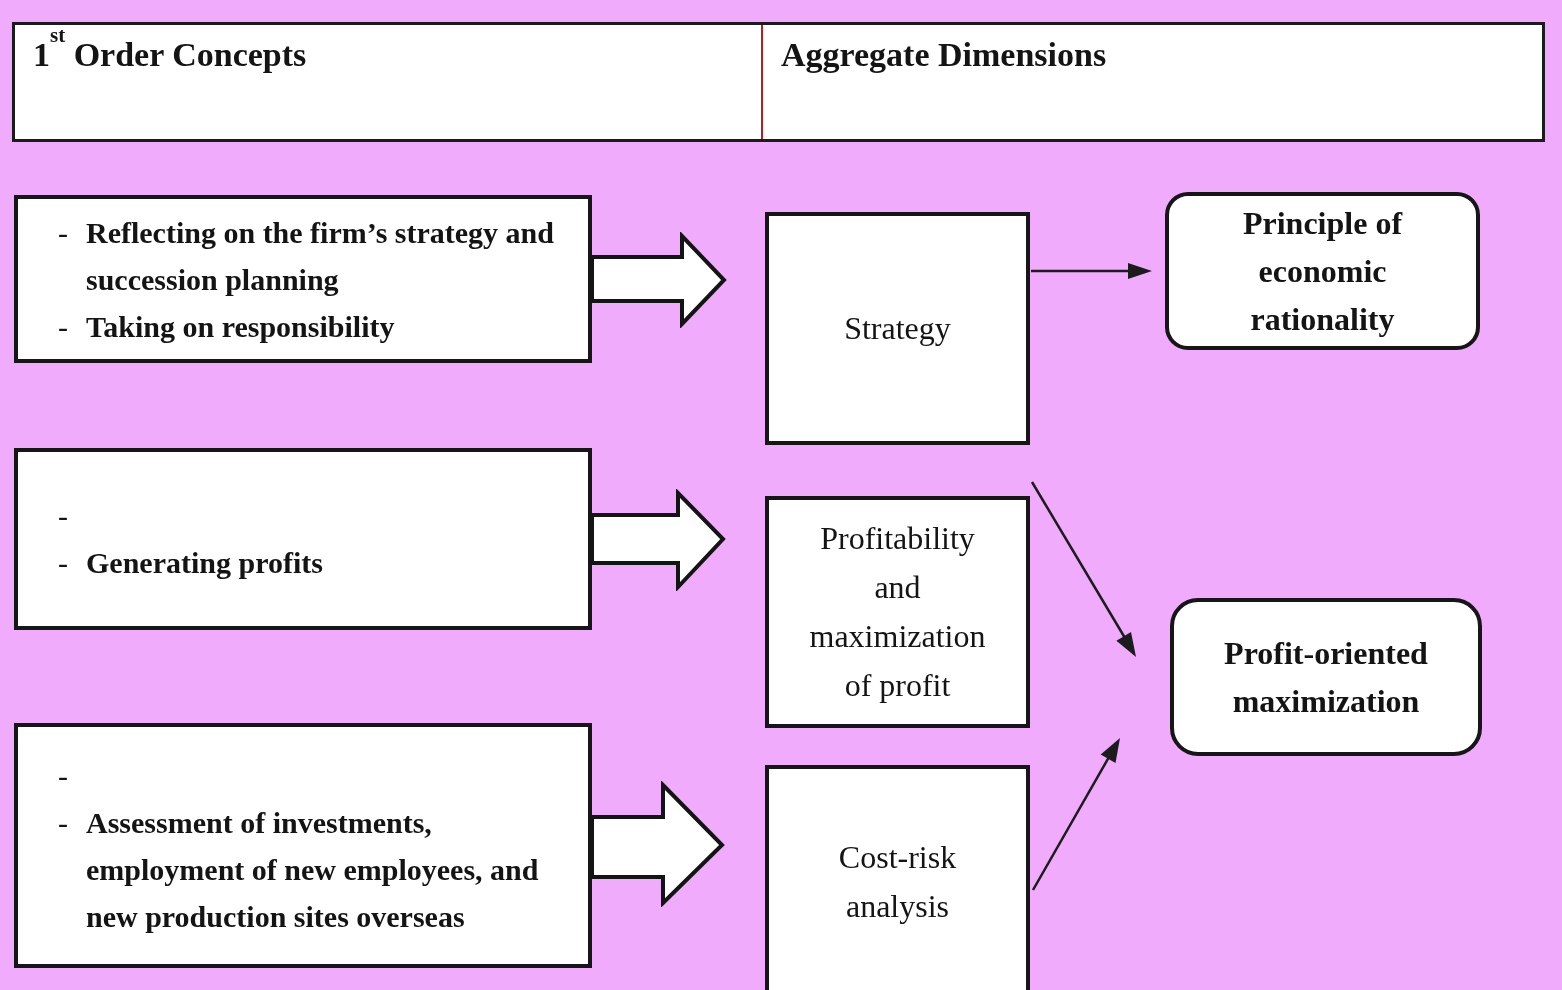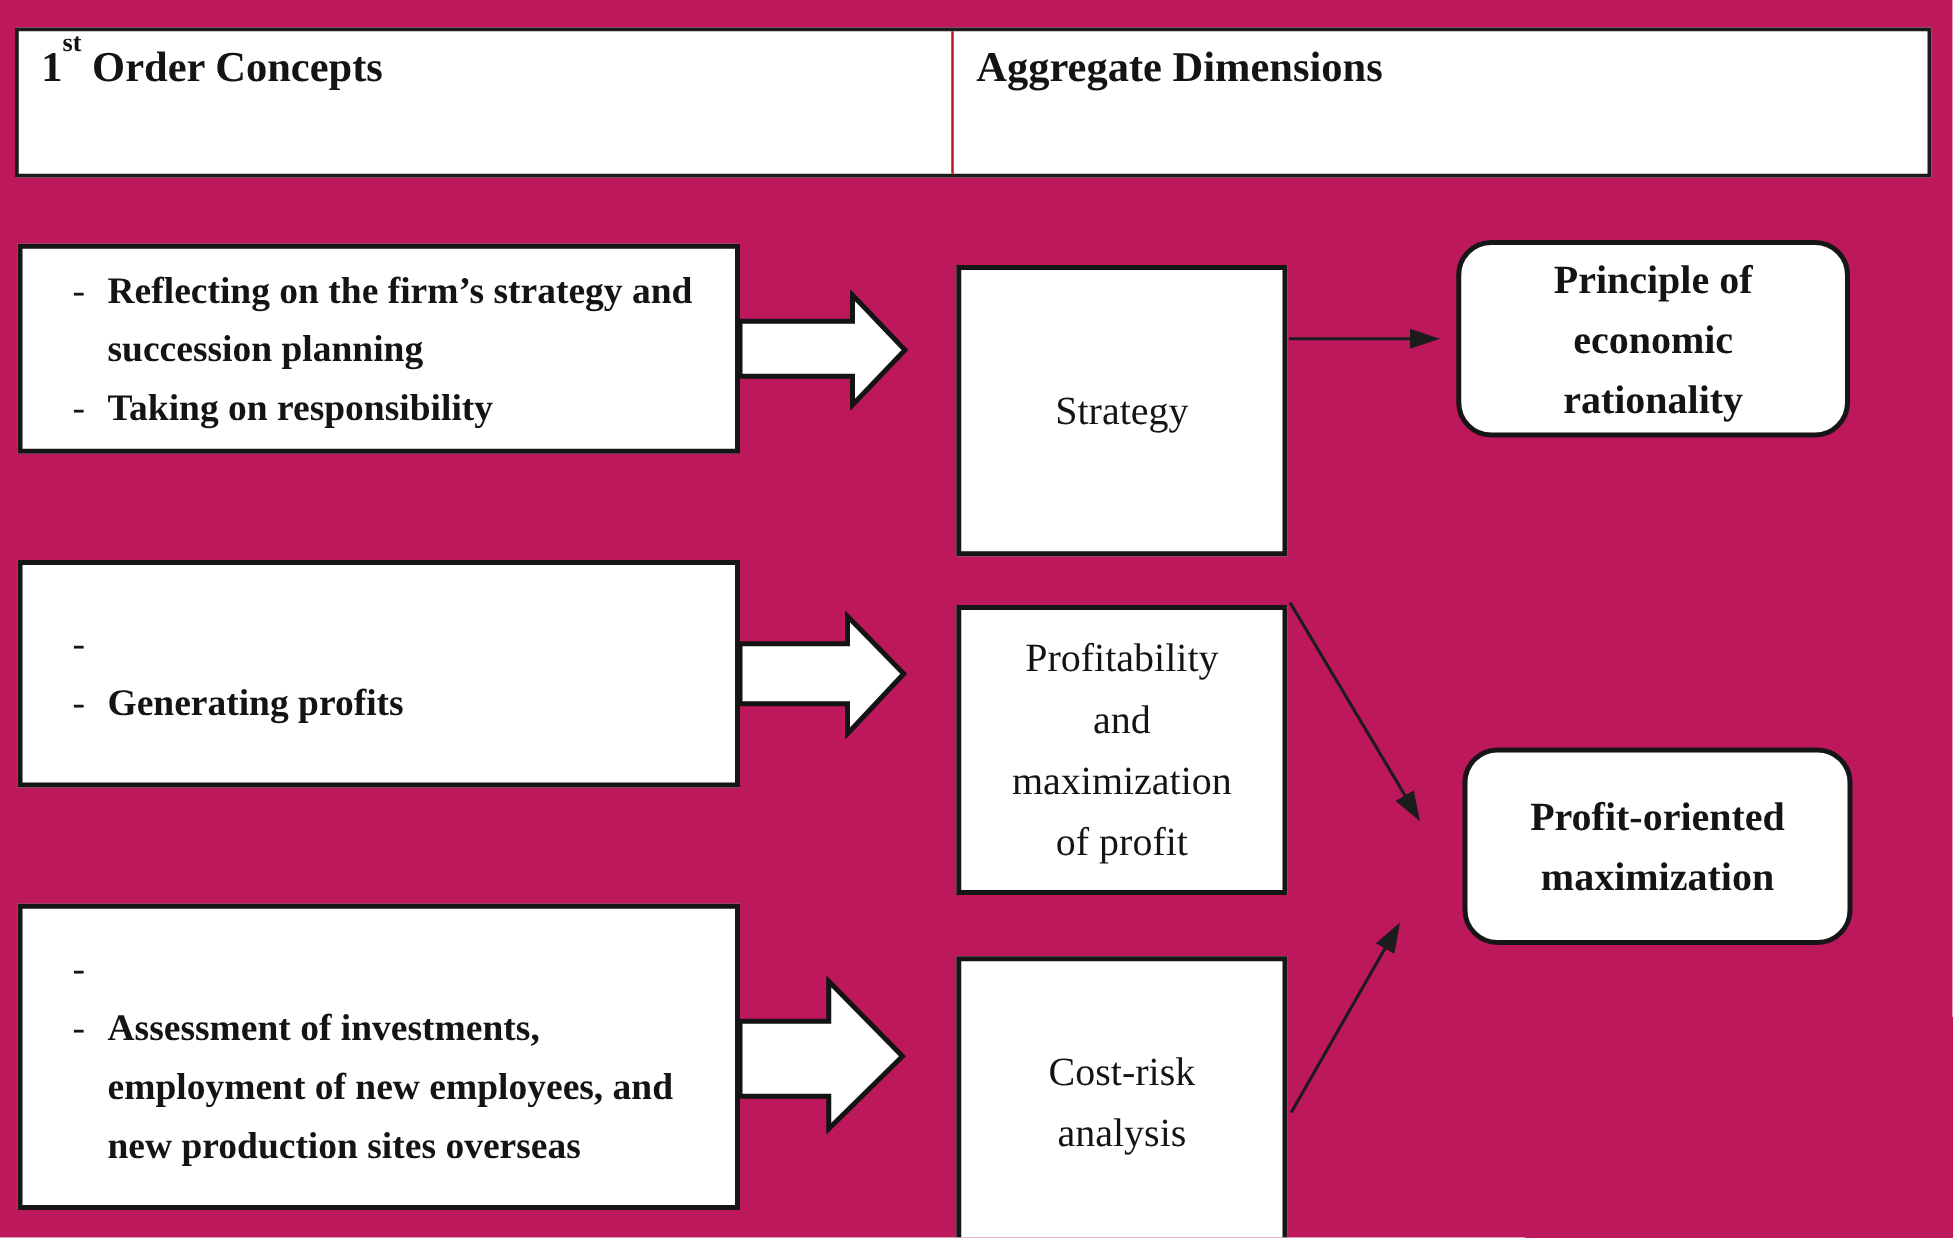--- a/index.html
+++ b/index.html
@@ -1,20 +1,20 @@
 <!DOCTYPE html>
 <html><head>
 <meta charset="utf-8">
 <style>
   html, body { margin: 0; padding: 0; background: #ffffff; }
   .canvas {
     position: relative;
     width: 1562px;
     height: 990px;
-    background: #be185d;
+    background: #f0abfc;
     font-family: "Liberation Serif", "DejaVu Serif", serif;
     color: #141414;
     overflow: hidden;
   }
   
   .hdr {
     position: absolute;
     left: 12px; top: 22px;
     width: 1533px; height: 120px;
     border: 3px solid #1b1b1b;
@@ -59,41 +59,41 @@
     box-sizing: border-box;
     font-size: 30px;
     line-height: 47px;
   }
   .bullet { display: flex; align-items: flex-start; }
   .bullet .dash { width: 28px; flex: 0 0 28px; }
   .bullet .btxt { white-space: pre-line; font-weight: bold; }
   
   .theme { left: 765px; width: 265px; justify-content: center; margin-top: 47px; }
   .theme-1 { top: 165px; height: 233px; }
-  .theme-2 { top: 437px; height: 232px; }
+  .theme-2 { top: 449px; height: 232px; }
   .theme-3 { top: 718px; height: 234px; }
   .theme .ttxt {
     width: 100%;
     text-align: center;
     font-size: 32px;
     line-height: 49px;
     white-space: pre-line;
   }
   
   .dim {
     position: absolute;
     box-sizing: border-box;
     border: 4px solid #161616;
     border-radius: 28px;
     background: #ffffff;
     display: flex;
     align-items: center;
     justify-content: center;
   }
-  .dim-1 { left: 1165px; top: 192px; width: 315px; height: 158px; }
+  .dim-1 { left: 1165px; top: 192px; width: 315px; height: 158px; border-radius: 23px; }
   .dim-2 { left: 1170px; top: 598px; width: 312px; height: 158px; }
   .dim .dtxt {
     width: 100%;
     text-align: center;
     font-weight: bold;
     font-size: 32px;
     line-height: 48px;
     white-space: pre-line;
   }
   

